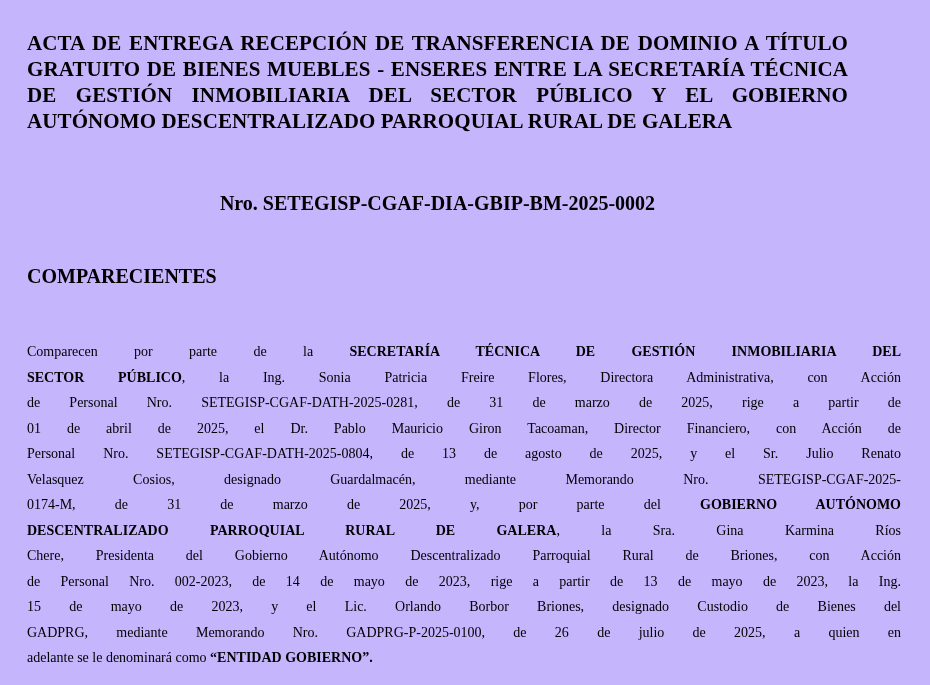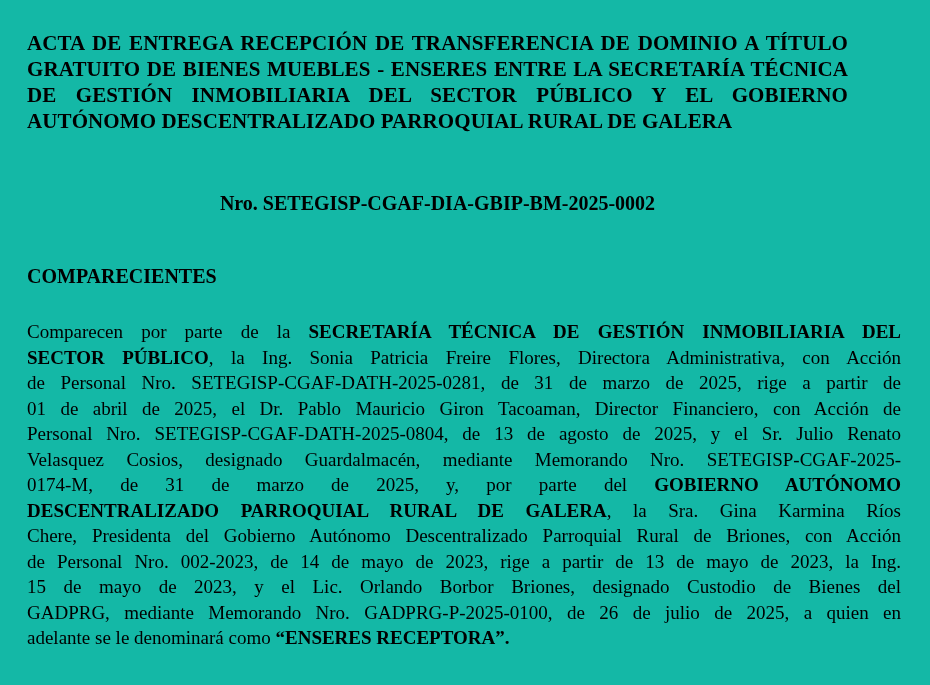--- a/index.html
+++ b/index.html
@@ -12,21 +12,21 @@
     height: 685px;
     overflow: hidden;
     font-family: "Liberation Serif", "DejaVu Serif", serif;
     color: #000000;
   }
   .page {
     box-sizing: border-box;
     width: 930px;
     height: 685px;
     padding: 30px 29px 0 27px;
-    background: #14b8a6;
+    background: #c4b5fd;
   }
   
   .title {
     margin-right: 53px;
     font-weight: bold;
     font-size: 21px;
     line-height: 26px;
     letter-spacing: 0.1px;
   }
   .just {
@@ -42,22 +42,22 @@
     text-align: center;
   }
   .section-heading {
     margin-top: 47px;
     font-weight: bold;
     font-size: 20px;
     line-height: 26px;
     text-align: left;
   }
   .paragraph {
-    margin-top: 30px;
-    font-size: 19px;
+    margin-top: 50px;
+    font-size: 14px;
     line-height: 25.5px;
   }
   .pline { min-height: 25.5px; }
   .b { font-weight: bold; }
 </style>
 </head>
 <body>
 
 <div class="page">
 
@@ -78,16 +78,16 @@
     <div class="pline just"><span>de Personal Nro. SETEGISP-CGAF-DATH-2025-0281, de 31 de marzo de 2025, rige a partir de</span></div>
     <div class="pline just"><span>01 de abril de 2025, el Dr. Pablo Mauricio Giron Tacoaman, Director Financiero, con Acción de</span></div>
     <div class="pline just"><span>Personal Nro. SETEGISP-CGAF-DATH-2025-0804, de 13 de agosto de 2025, y el Sr. Julio Renato</span></div>
     <div class="pline just"><span>Velasquez Cosios, designado Guardalmacén, mediante Memorando Nro. SETEGISP-CGAF-2025-</span></div>
     <div class="pline just"><span>0174-M, de 31 de marzo de 2025, y, por parte del </span><span class="b">GOBIERNO AUTÓNOMO</span></div>
     <div class="pline just"><span class="b">DESCENTRALIZADO PARROQUIAL RURAL DE GALERA</span><span>, la Sra. Gina Karmina Ríos</span></div>
     <div class="pline just"><span>Chere, Presidenta del Gobierno Autónomo Descentralizado Parroquial Rural de Briones, con Acción</span></div>
     <div class="pline just"><span>de Personal Nro. 002-2023, de 14 de mayo de 2023, rige a partir de 13 de mayo de 2023, la Ing.</span></div>
     <div class="pline just"><span>15 de mayo de 2023, y el Lic. Orlando Borbor Briones, designado Custodio de Bienes del</span></div>
     <div class="pline just"><span>GADPRG, mediante Memorando Nro. GADPRG-P-2025-0100, de 26 de julio de 2025, a quien en</span></div>
-    <div class="pline"><span>adelante se le denominará como </span><span class="b">“ENSERES RECEPTORA”.</span></div>
+    <div class="pline"><span>adelante se le denominará como </span><span class="b">“ENTIDAD GOBIERNO”.</span></div>
   </div>
 
 </div>
 
 </body></html>

